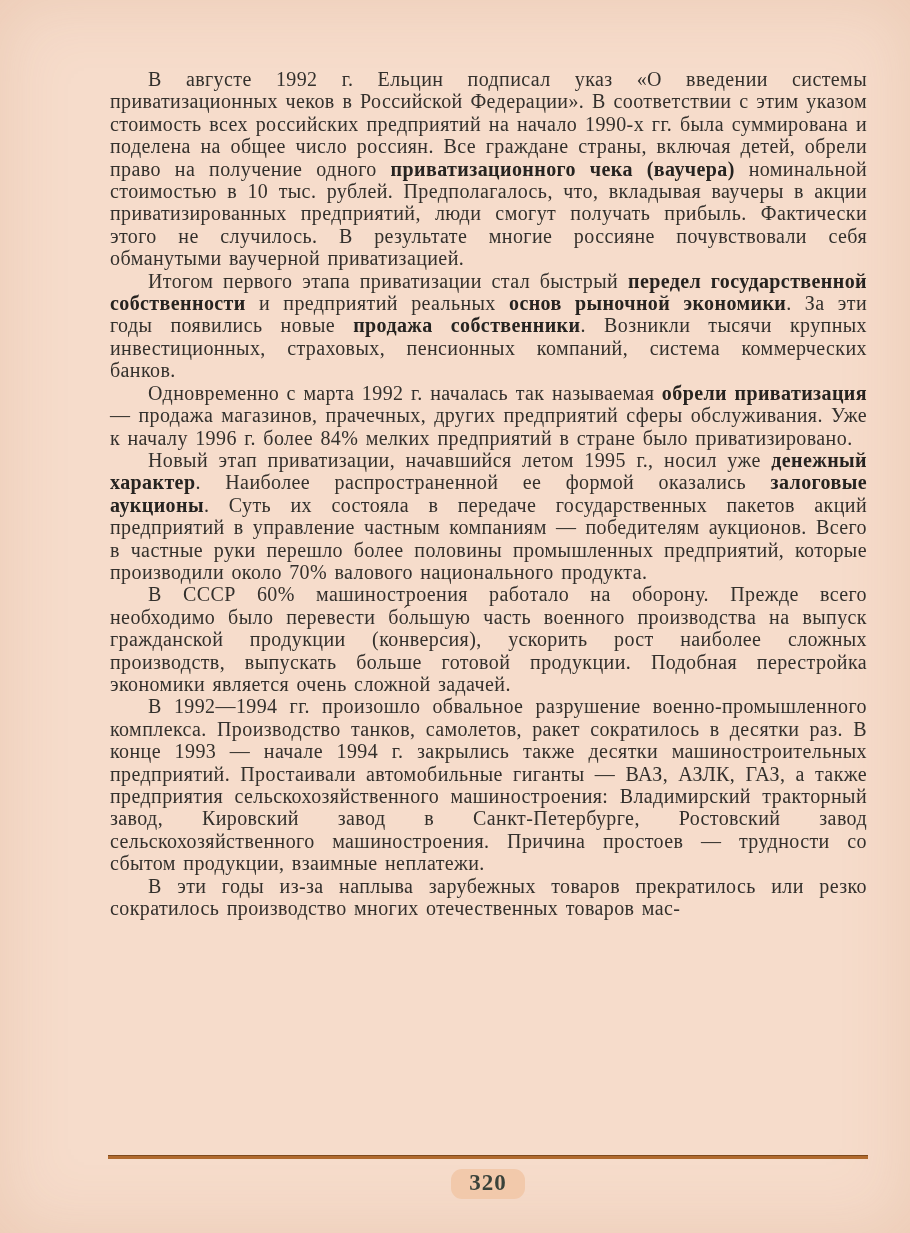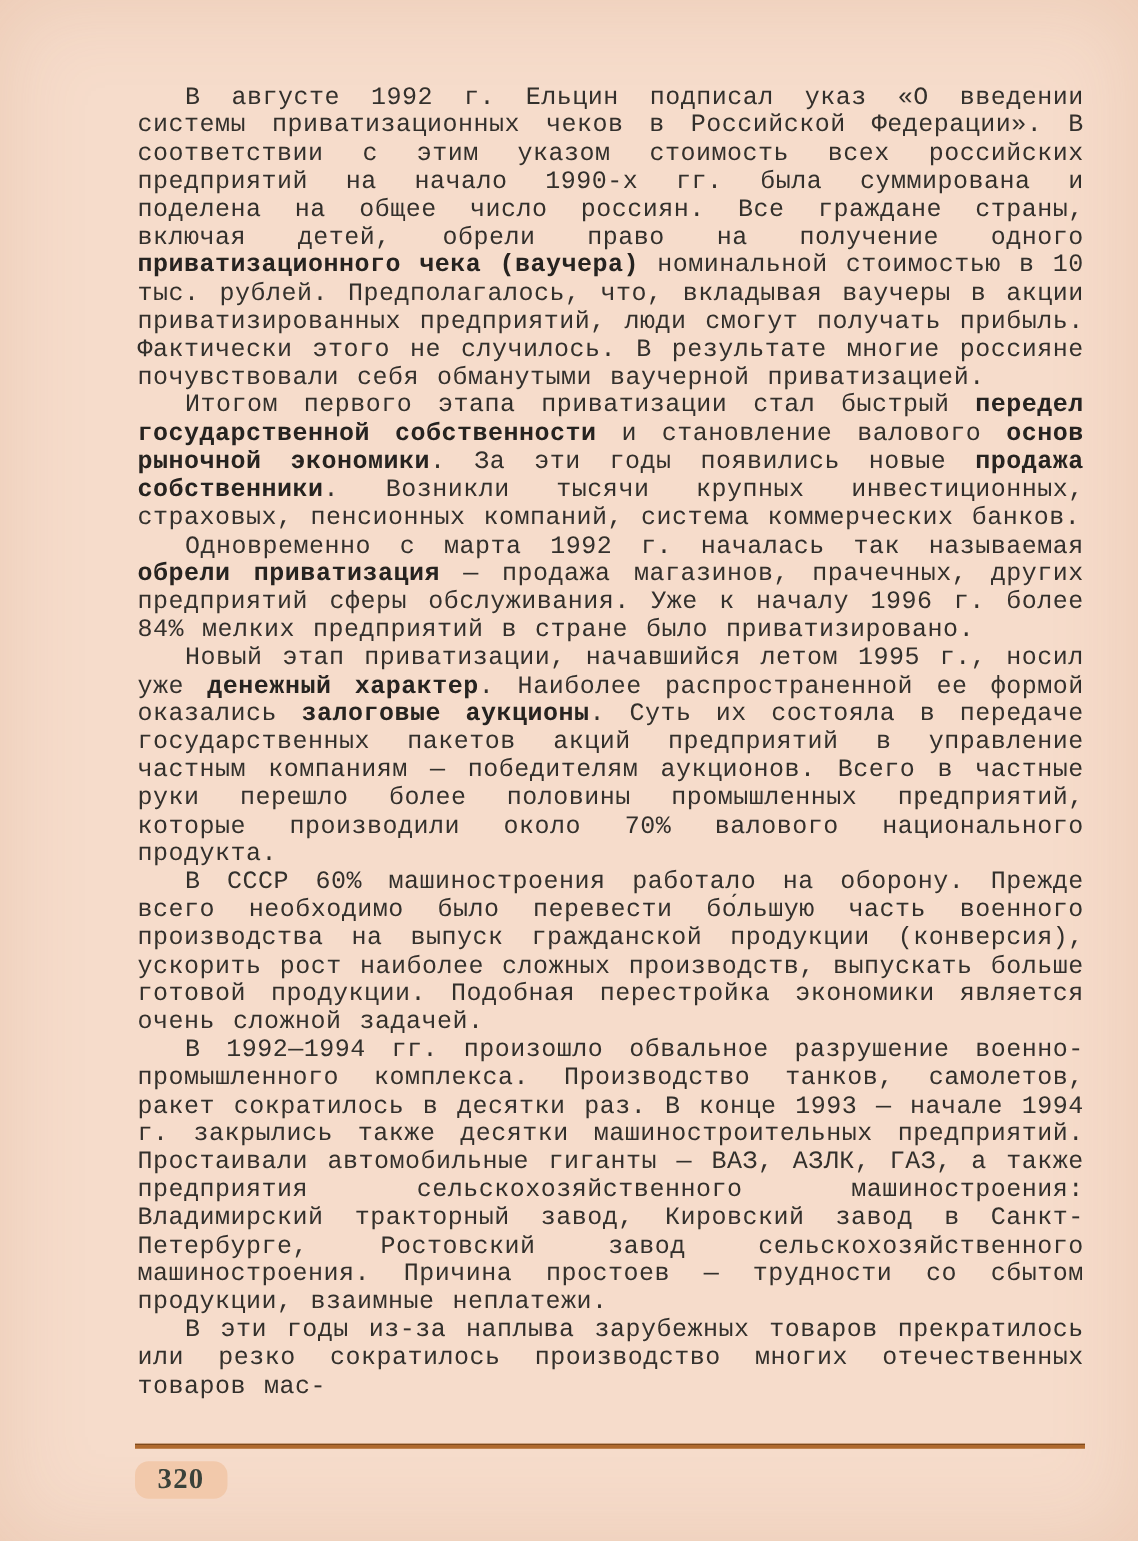--- a/index.html
+++ b/index.html
@@ -27,35 +27,36 @@
     line-height: 22.4px;
     letter-spacing: 0.4px;
     word-spacing: 2px;
     hyphens: auto;
   }
   .para {
     margin: 0;
     padding: 0;
     text-indent: 0;
   }
-  .para.indent { text-indent: 38px; font-family: Liberation Mono, monospace; }
+  .para.indent { text-indent: 38px; }
   .para b { font-weight: bold; color: var(--text-bold, #262320); }
   .footer {
     position: absolute;
     left: 108px;
     width: 760px;
     top: 1155px;
   }
   .footer-rule {
     height: 3px;
     background: var(--rule, #b06a2e);
     border-top: 1px solid var(--rule-dark, #7e4a1d);
   }
   .page-number-row {
     margin-top: 10px;
+    text-align: center;
   }
   .page-number-badge {
     display: inline-block;
     background: var(--page-badge, #f2c9ab);
     border-radius: 11px;
     padding: 1px 18px 3px 18px;
   }
   .page-number {
     font-weight: bold;
     font-size: 23px;
@@ -63,21 +64,21 @@
     color: var(--page-number, #3a423a);
   }
 </style>
 </head>
 <body>
 
 <div class="scan-page">
 
   <div class="text-column">
       <p class="para indent"><span>В августе 1992 г. Ельцин подписал указ «О введении системы приватизационных чеков в Российской Федерации». В соответствии с этим указом стоимость всех российских предприятий на начало 1990-х гг. была суммирована и поделена на общее число россиян. Все граждане страны, включая детей, обрели право на получение одного </span><b>приватизационного чека (ваучера)</b><span> номинальной стоимостью в 10 тыс. рублей. Предполагалось, что, вкладывая ваучеры в акции приватизированных предприятий, люди смогут получать прибыль. Фактически этого не случилось. В результате многие россияне почувствовали себя обманутыми ваучерной приватизацией.</span></p>
-      <p class="para indent"><span>Итогом первого этапа приватизации стал быстрый </span><b>передел государственной собственности</b><span> и становление валового </span><b>основ рыночной экономики</b><span>. За эти годы появились новые </span><b>продажа собственники</b><span>. Возникли тысячи крупных инвестиционных, страховых, пенсионных компаний, система коммерческих банков.</span></p>
+      <p class="para indent"><span>Итогом первого этапа приватизации стал быстрый </span><b>передел государственной собственности</b><span> и предприятий реальных </span><b>основ рыночной экономики</b><span>. За эти годы появились новые </span><b>продажа собственники</b><span>. Возникли тысячи крупных инвестиционных, страховых, пенсионных компаний, система коммерческих банков.</span></p>
       <p class="para indent"><span>Одновременно с марта 1992 г. началась так называемая </span><b>обрели приватизация</b><span> — продажа магазинов, прачечных, других предприятий сферы обслуживания. Уже к началу 1996 г. более 84% мелких предприятий в стране было приватизировано.</span></p>
       <p class="para indent"><span>Новый этап приватизации, начавшийся летом 1995 г., носил уже </span><b>денежный характер</b><span>. Наиболее распространенной ее формой оказались </span><b>залоговые аукционы</b><span>. Суть их состояла в передаче государственных пакетов акций предприятий в управление частным компаниям — победителям аукционов. Всего в частные руки перешло более половины промышленных предприятий, которые производили около 70% валового национального продукта.</span></p>
       <p class="para indent"><span>В СССР 60% машиностроения работало на оборону. Прежде всего необходимо было перевести бо́льшую часть военного производства на выпуск гражданской продукции (конверсия), ускорить рост наиболее сложных производств, выпускать больше готовой продукции. Подобная перестройка экономики является очень сложной задачей.</span></p>
       <p class="para indent"><span>В 1992—1994 гг. произошло обвальное разрушение военно-промышленного комплекса. Производство танков, самолетов, ракет сократилось в десятки раз. В конце 1993 — начале 1994 г. закрылись также десятки машиностроительных предприятий. Простаивали автомобильные гиганты — ВАЗ, АЗЛК, ГАЗ, а также предприятия сельскохозяйственного машиностроения: Владимирский тракторный завод, Кировский завод в Санкт-Петербурге, Ростовский завод сельскохозяйственного машиностроения. Причина простоев — трудности со сбытом продукции, взаимные неплатежи.</span></p>
       <p class="para indent"><span>В эти годы из-за наплыва зарубежных товаров прекратилось или резко сократилось производство многих отечественных товаров мас-</span></p>
     </div>
 
   <div class="footer">
     <div class="footer-rule"></div>
     <div class="page-number-row">

